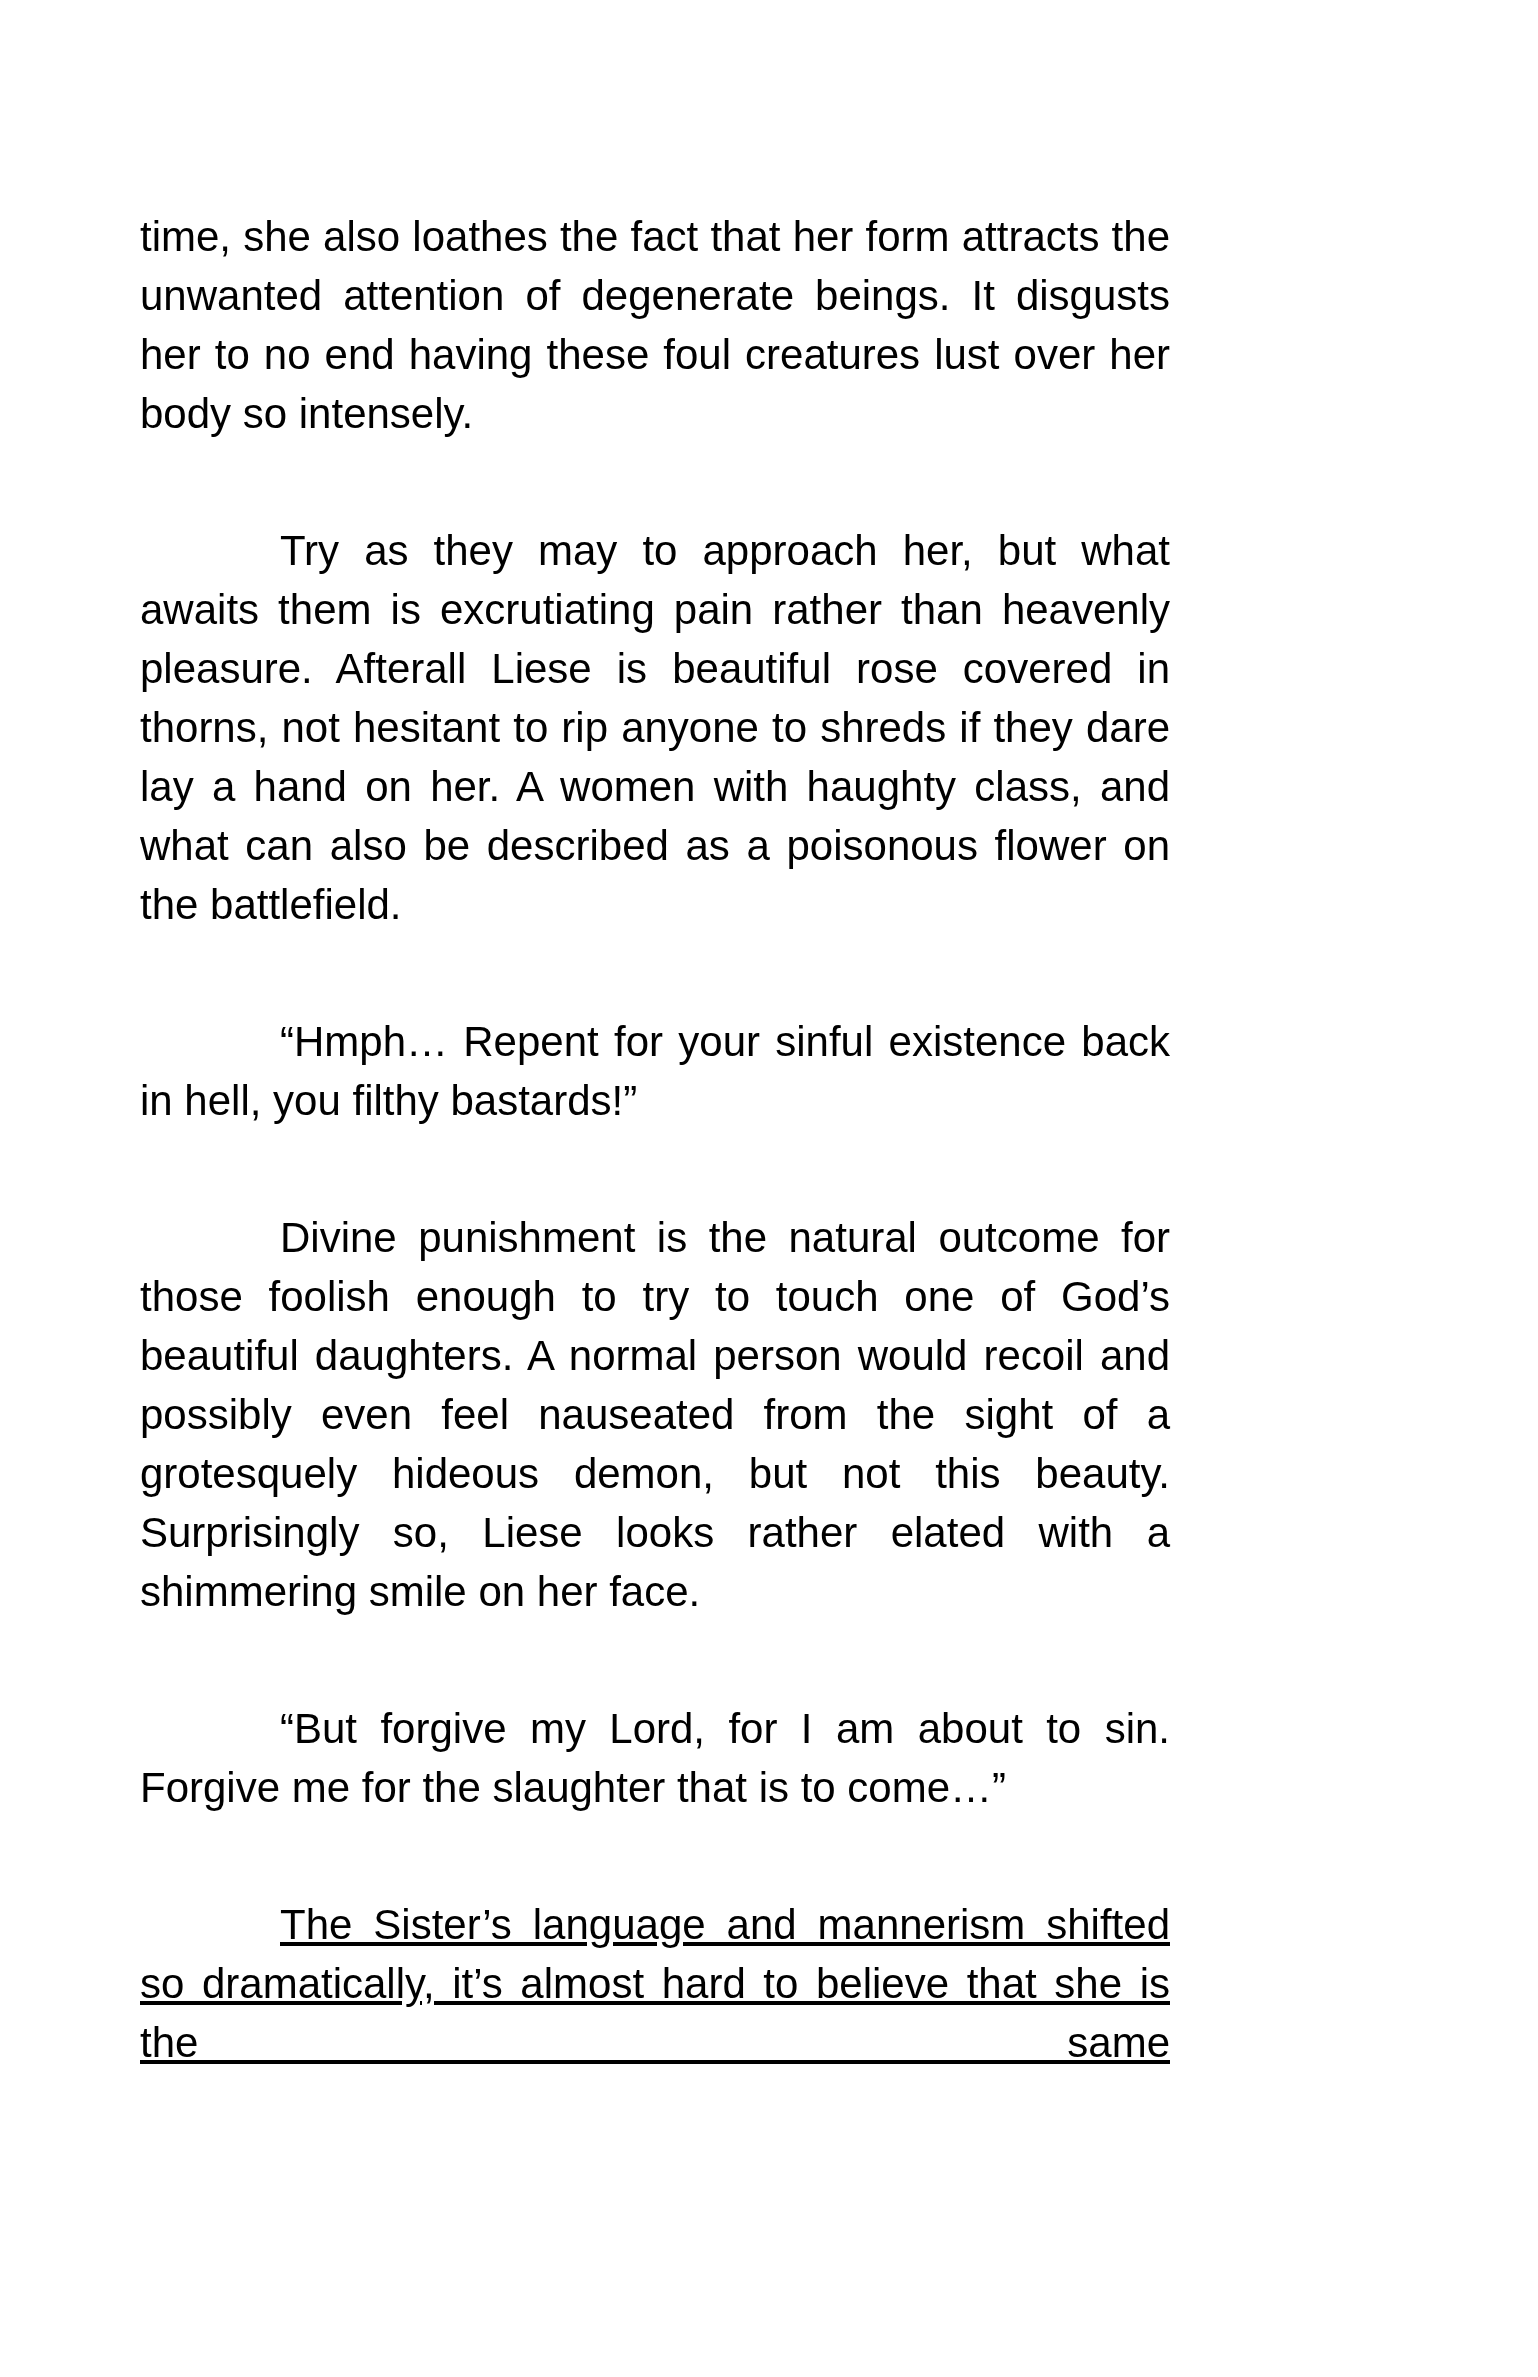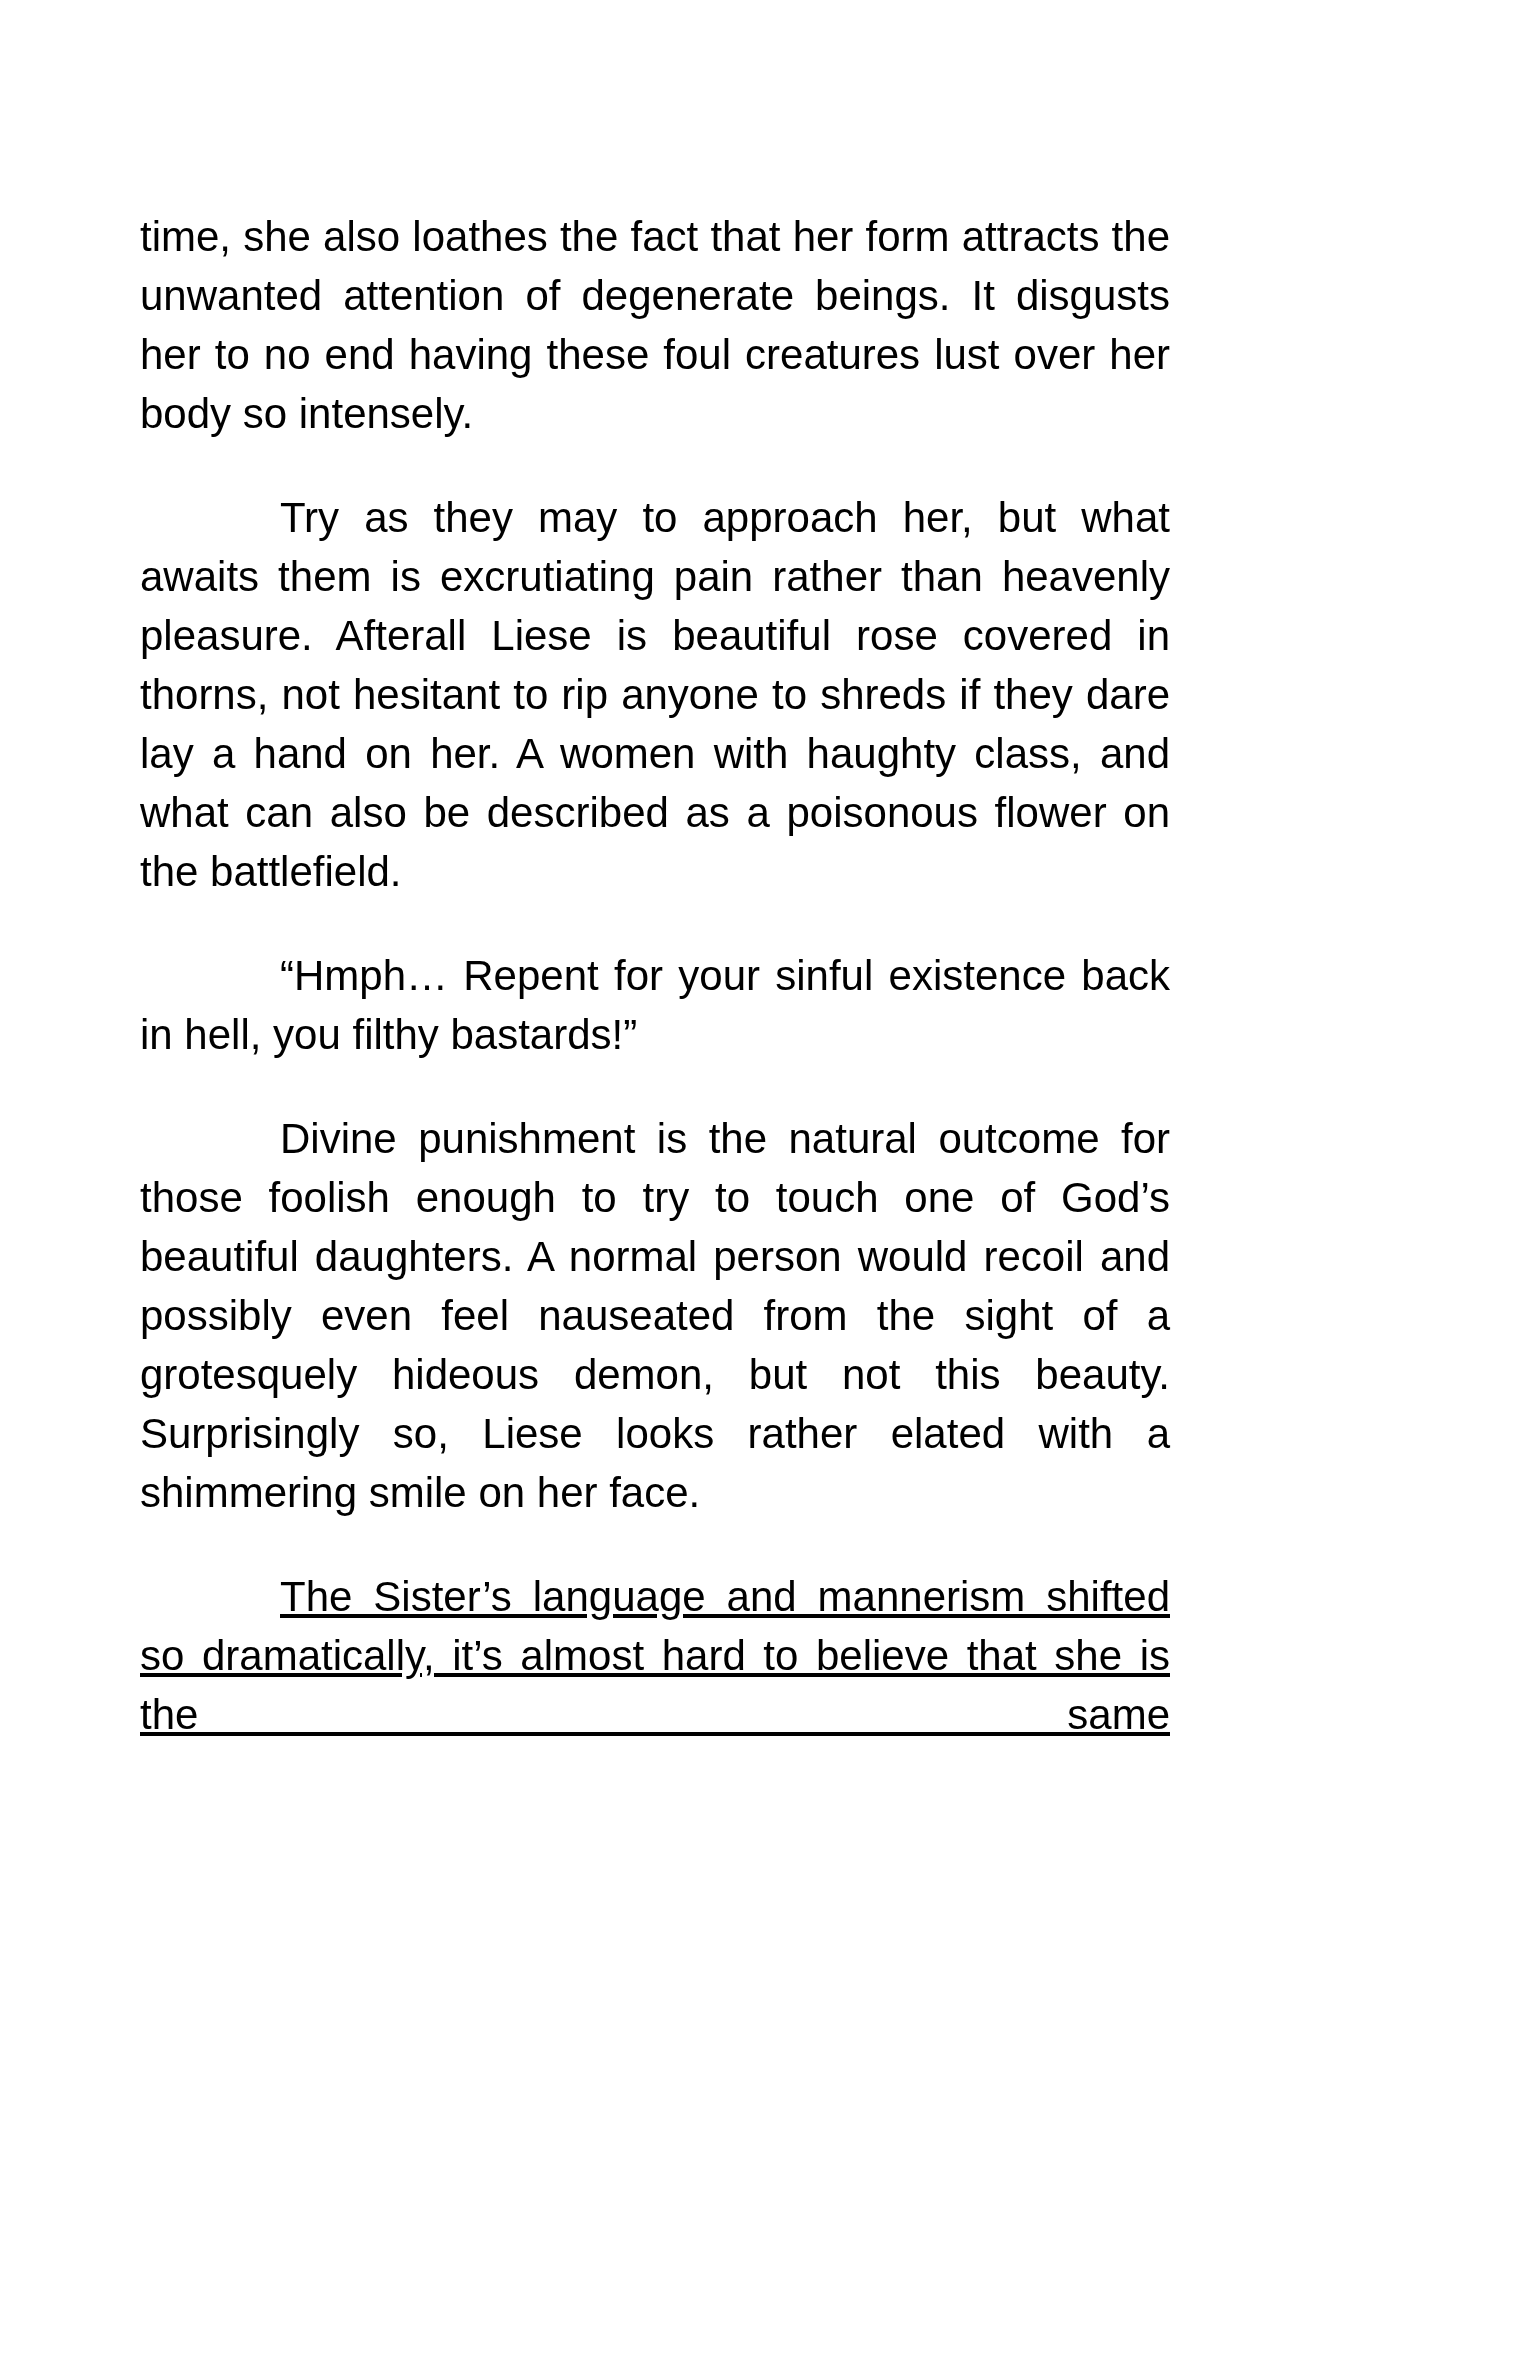--- a/index.html
+++ b/index.html
@@ -19,21 +19,21 @@
   .para {
     font-family: "Liberation Sans", sans-serif;
     font-size: 42px;
     line-height: 59px;
     color: #000000;
     text-align: justify;
     text-justify: inter-word;
     margin: 0;
   }
   .para + .para {
-    margin-top: 45px;
+    margin-top: 78px;
   }
   .para.indent {
     text-indent: 140px;
   }
   .para.justify-last {
     text-align-last: justify;
     text-decoration: underline;
   }
 </style>
 </head>
@@ -43,16 +43,17 @@
   <p class="para">time, she also loathes the fact that her form attracts the unwanted attention of degenerate beings. It disgusts her to no end having these foul creatures lust over her body so intensely.</p>
 
   <p class="para indent">Try as they may to approach her, but what awaits them is excrutiating pain rather than heavenly pleasure. Afterall Liese is beautiful rose covered in thorns, not hesitant to rip anyone to shreds if they dare lay a hand on her. A women with haughty class, and what can also be described as a poisonous flower on the battlefield.</p>
 
   <p class="para indent">“Hmph… Repent for your sinful existence back in hell, you filthy bastards!”</p>
 
   <p class="para indent">Divine punishment is the natural outcome for those foolish enough to try to touch one of God’s beautiful daughters. A normal person would recoil and possibly even feel nauseated from the sight of a grotesquely hideous demon, but not this beauty. Surprisingly so, Liese looks rather elated with a shimmering smile on her face.</p>
 
 
 
+  <p class="para indent">“But forgive my Lord, for I am about to sin. Forgive me for the slaughter that is to come…”</p>
 
   <p class="para indent justify-last">The Sister’s language and mannerism shifted so dramatically, it’s almost hard to believe that she is the same</p>
 </div>
 
 
 </body></html>

